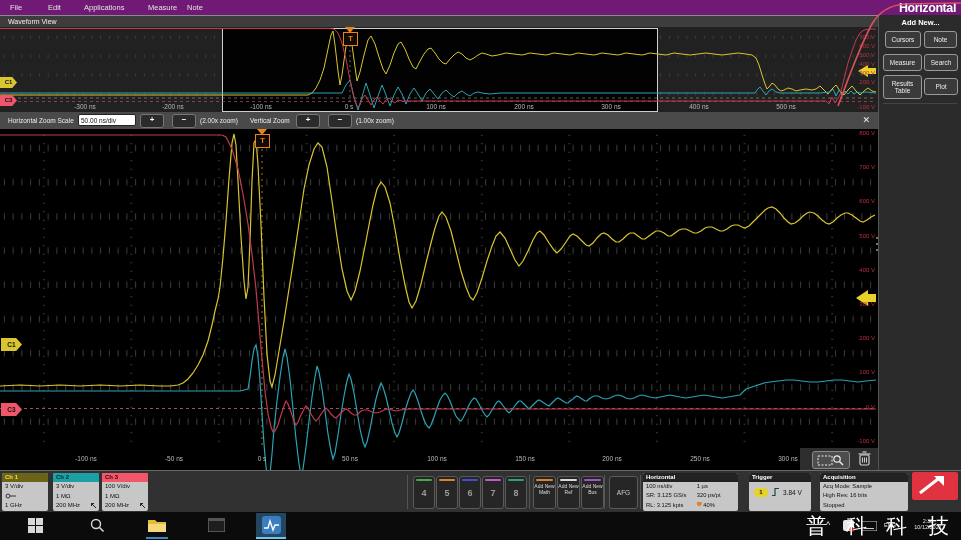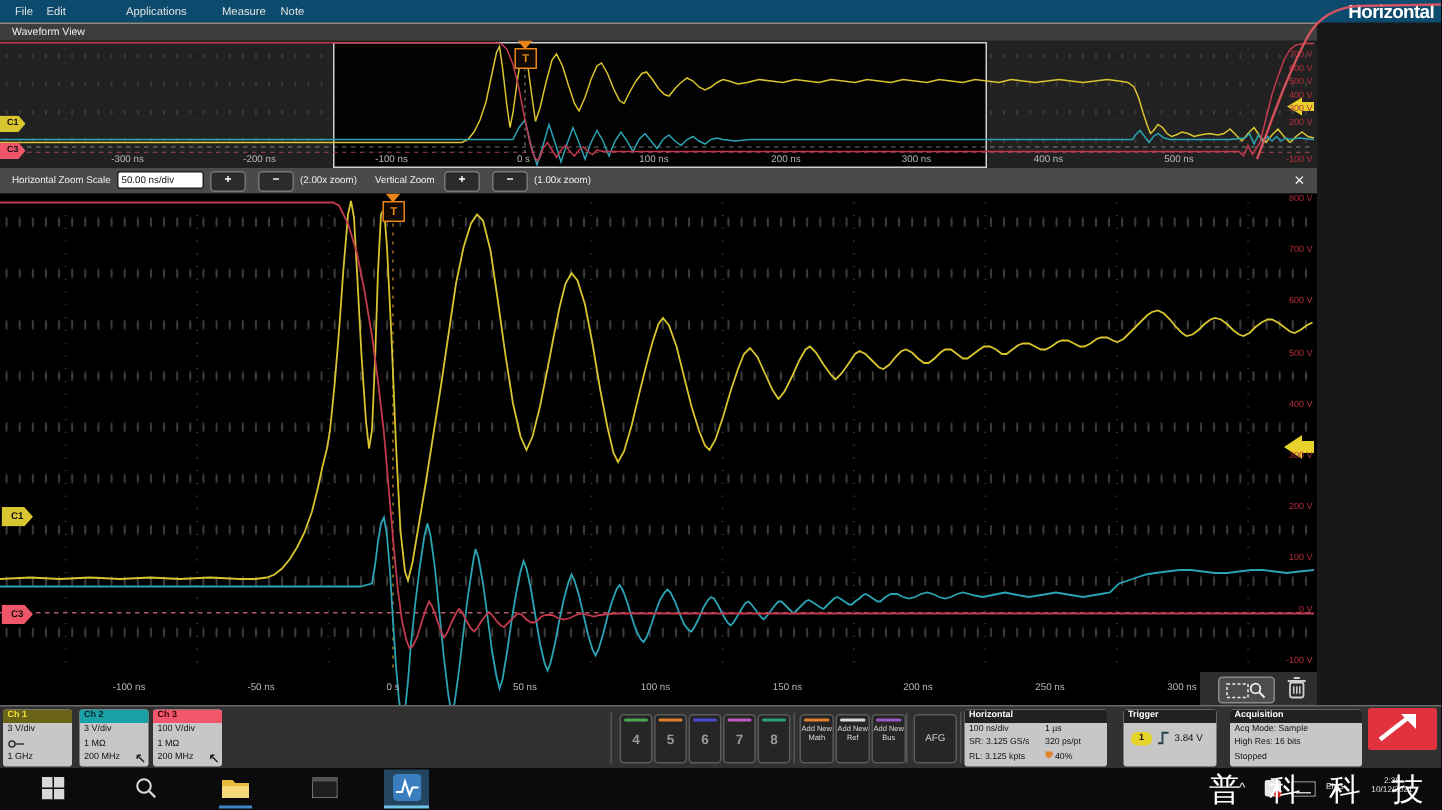--- a/index.html
+++ b/index.html
@@ -1,20 +1,20 @@
 <!DOCTYPE html>
 <html><head>
 <meta charset="utf-8">
 <style>
   html,body{margin:0;padding:0;background:#000;}
   #app{position:relative;width:961px;height:540px;background:#181818;overflow:hidden;
        font-family:"Liberation Sans",sans-serif;-webkit-font-smoothing:antialiased;}
   .abs{position:absolute;}
   
-  .menubar{left:0;top:0;width:961px;height:15px;background:#0c4a6e;color:#e2e2e2;font-size:7.5px;}
+  .menubar{left:0;top:0;width:961px;height:15px;background:#701a75;color:#e2e2e2;font-size:7.5px;}
   .menubar .mi{position:absolute;top:3px;}
   .logo{right:5px;top:1px;color:#fff;font-size:12.5px;font-weight:bold;letter-spacing:-0.4px;}
   
   .tabbar{left:0;top:15px;width:878px;height:12px;background:#3d3d3d;border-top:1px solid #8a8a8a;color:#f0f0f0;font-size:7px;}
   .tabbar span{position:absolute;left:8px;top:2px;}
   
   .overview{left:0;top:27px;width:878px;height:85px;background:#212121;overflow:hidden;}
   .ovgrid{left:0;top:1px;width:876px;height:81px;
     background-image:radial-gradient(#3a3a3a 0.6px,transparent 1px),radial-gradient(#3a3a3a 0.6px,transparent 1px);
     background-size:8.76px 18.8px,87.6px 9.4px;}
@@ -82,21 +82,21 @@
   .wm-logo{left:912px;top:472px;width:46px;height:28px;background:#e0333f;border-radius:2px;}
   .wm-cn{position:absolute;color:#fff;font-size:21px;top:512px;}
 </style>
 </head>
 <body>
 
 <div id="app">
 
   <div class="abs menubar">
     <span class="mi" style="left:10px">File</span>
-    <span class="mi" style="left:31px">Edit</span>
+    <span class="mi" style="left:48px">Edit</span>
     <span class="mi" style="left:84px">Applications</span>
     <span class="mi" style="left:148px">Measure</span>
     <span class="mi" style="left:187px">Note</span>
     <span class="abs logo">Horizontal</span>
   </div>
 
   <div class="abs tabbar">
     <span>Waveform View</span>
   </div>
 
@@ -194,20 +194,35 @@
           <line x1="2.5" y1="5" x2="14.5" y2="5" stroke="#cfcfcf" stroke-width="1.2"></line>
           <line x1="6.5" y1="3" x2="10.5" y2="3" stroke="#cfcfcf" stroke-width="1.2"></line>
           <line x1="6.5" y1="8.5" x2="6.5" y2="13.5" stroke="#cfcfcf" stroke-width="1"></line>
           <line x1="8.5" y1="8.5" x2="8.5" y2="13.5" stroke="#cfcfcf" stroke-width="1"></line>
           <line x1="10.5" y1="8.5" x2="10.5" y2="13.5" stroke="#cfcfcf" stroke-width="1"></line>
         </svg>
       </div>
     </div>
   </div>
 
+  <div class="abs sidebar">
+    <div class="sb-title">Add New...</div>
+    <div class="sbtn" style="left:6px;top:16px;width:34px;height:15px">Cursors</div>
+    <div class="sbtn" style="left:45px;top:16px;width:31px;height:15px">Note</div>
+    <div class="sbtn" style="left:4px;top:39px;width:37px;height:15px">Measure</div>
+    <div class="sbtn" style="left:45px;top:39px;width:32px;height:15px">Search</div>
+    <div class="sbtn" style="left:4px;top:60px;width:37px;height:22px">Results Table</div>
+    <div class="sbtn" style="left:45px;top:63px;width:32px;height:15px">Plot</div>
+    <div class="sb-div"></div>
+    <div class="grip">
+        <i></i>
+        <i></i>
+        <i></i>
+      </div>
+  </div>
 
   <div class="abs bottombar">
 
     <div class="chb" style="left:2px">
       <div class="hd" style="background:#6b6318;color:#f0e13a">Ch 1</div>
       <div class="rw">3 V/div</div>
       <div class="rw">
         <svg width="12" height="8" viewBox="0 0 12 8">
           <circle cx="3" cy="4" r="2" fill="none" stroke="#333" stroke-width="1"></circle>
           <line x1="5" y1="4" x2="11" y2="4" stroke="#333" stroke-width="1"></line>

